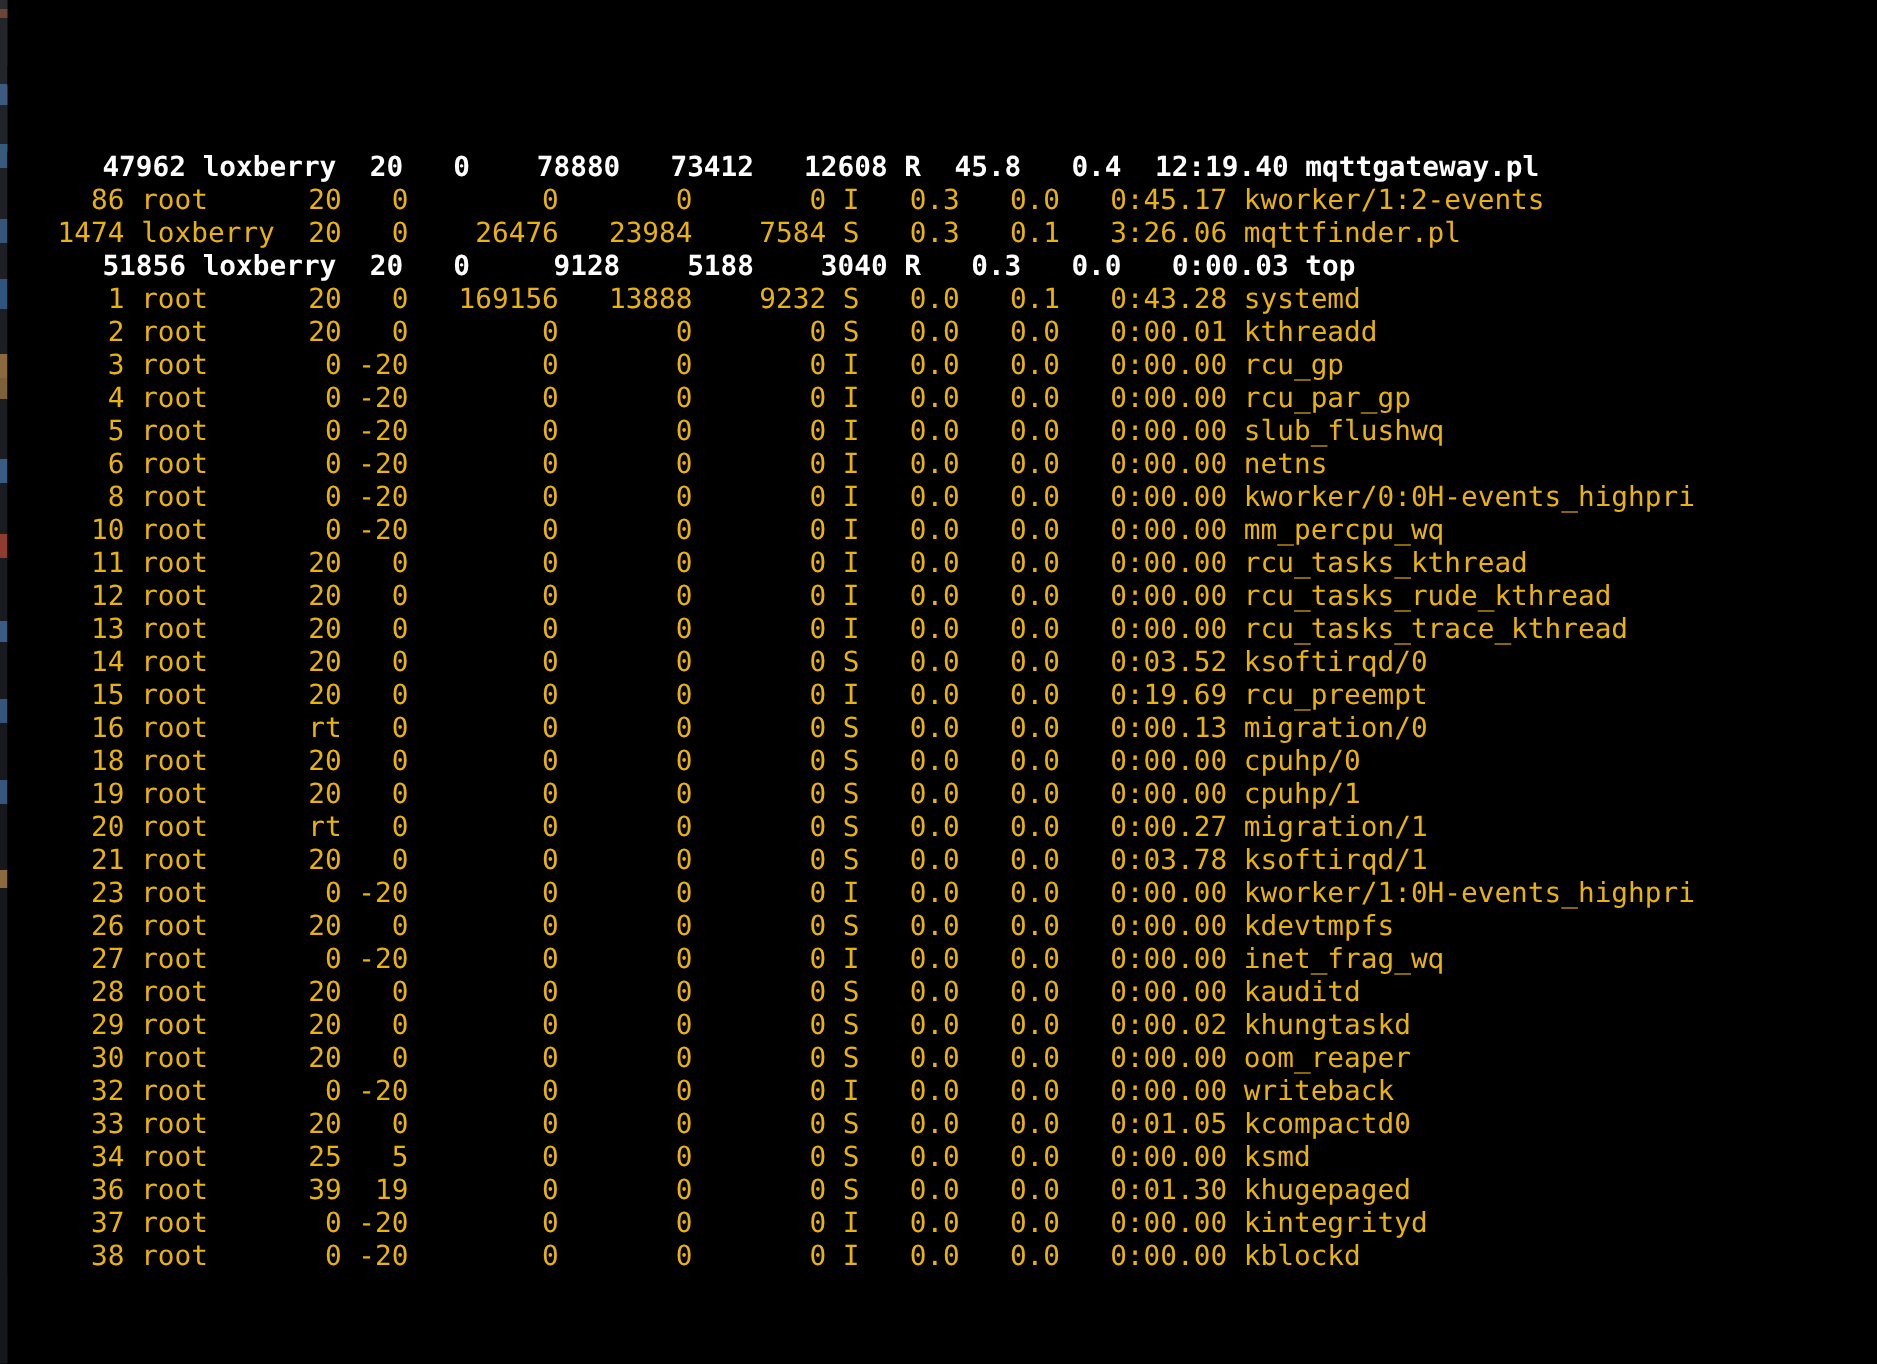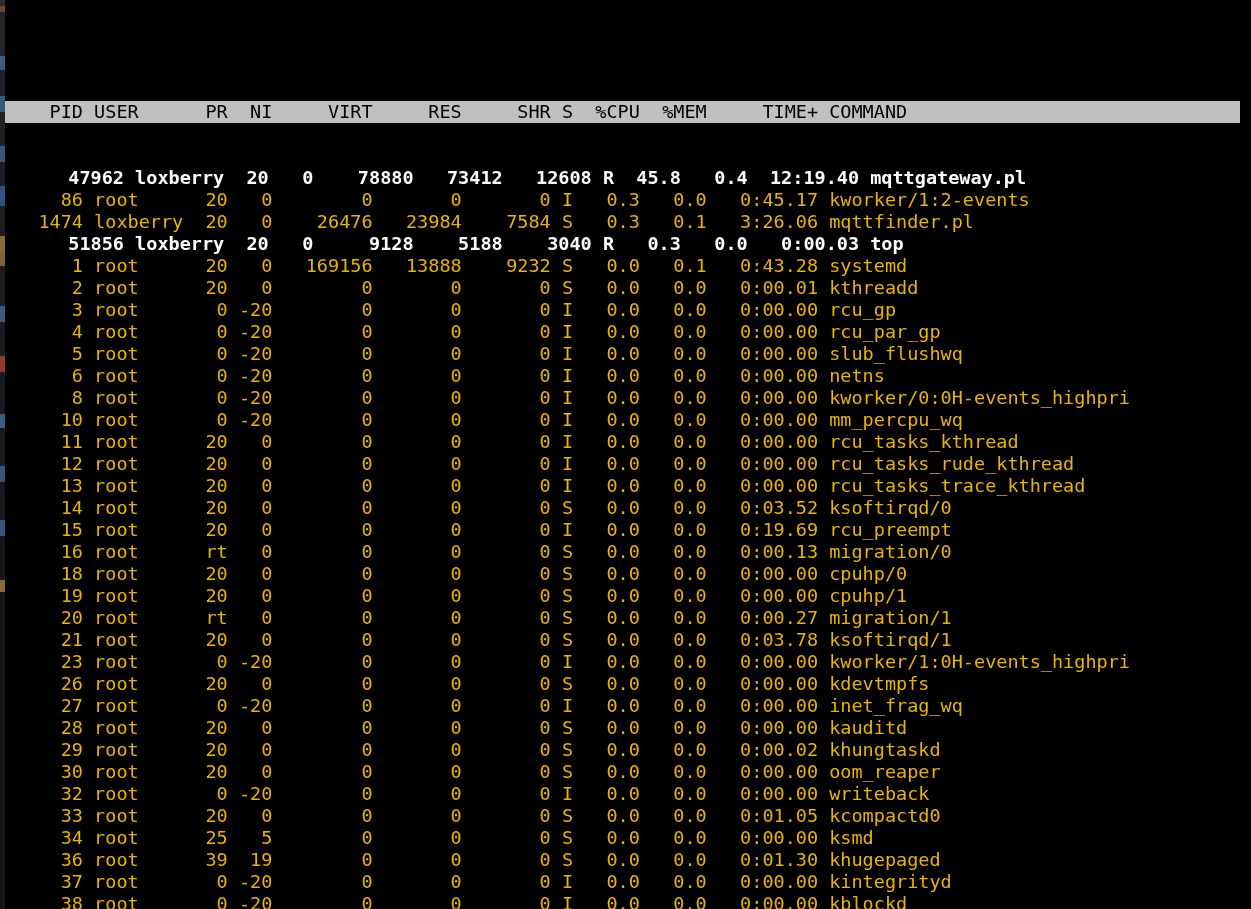--- a/index.html
+++ b/index.html
@@ -103,16 +103,15 @@
   }
 </style>
 </head>
 <body>
 
 <div id="bg-sliver"></div>
 
 <div id="screen">
   <div class="term">
     <div class="blank-top"></div>
-    <div class="hdr" id="header-row">    PID USER      PR  NI     VIRT     RES     SHR S  %CPU  %MEM     TIME+ COMMAND                             </div>
     <div id="rows-container"><div class="row bold">  47962 loxberry  20   0    78880   73412   12608 R  45.8   0.4  12:19.40 mqttgateway.pl</div><div class="row">     86 root      20   0        0       0       0 I   0.3   0.0   0:45.17 kworker/1:2-events</div><div class="row">   1474 loxberry  20   0    26476   23984    7584 S   0.3   0.1   3:26.06 mqttfinder.pl</div><div class="row bold">  51856 loxberry  20   0     9128    5188    3040 R   0.3   0.0   0:00.03 top</div><div class="row">      1 root      20   0   169156   13888    9232 S   0.0   0.1   0:43.28 systemd</div><div class="row">      2 root      20   0        0       0       0 S   0.0   0.0   0:00.01 kthreadd</div><div class="row">      3 root       0 -20        0       0       0 I   0.0   0.0   0:00.00 rcu_gp</div><div class="row">      4 root       0 -20        0       0       0 I   0.0   0.0   0:00.00 rcu_par_gp</div><div class="row">      5 root       0 -20        0       0       0 I   0.0   0.0   0:00.00 slub_flushwq</div><div class="row">      6 root       0 -20        0       0       0 I   0.0   0.0   0:00.00 netns</div><div class="row">      8 root       0 -20        0       0       0 I   0.0   0.0   0:00.00 kworker/0:0H-events_highpri</div><div class="row">     10 root       0 -20        0       0       0 I   0.0   0.0   0:00.00 mm_percpu_wq</div><div class="row">     11 root      20   0        0       0       0 I   0.0   0.0   0:00.00 rcu_tasks_kthread</div><div class="row">     12 root      20   0        0       0       0 I   0.0   0.0   0:00.00 rcu_tasks_rude_kthread</div><div class="row">     13 root      20   0        0       0       0 I   0.0   0.0   0:00.00 rcu_tasks_trace_kthread</div><div class="row">     14 root      20   0        0       0       0 S   0.0   0.0   0:03.52 ksoftirqd/0</div><div class="row">     15 root      20   0        0       0       0 I   0.0   0.0   0:19.69 rcu_preempt</div><div class="row">     16 root      rt   0        0       0       0 S   0.0   0.0   0:00.13 migration/0</div><div class="row">     18 root      20   0        0       0       0 S   0.0   0.0   0:00.00 cpuhp/0</div><div class="row">     19 root      20   0        0       0       0 S   0.0   0.0   0:00.00 cpuhp/1</div><div class="row">     20 root      rt   0        0       0       0 S   0.0   0.0   0:00.27 migration/1</div><div class="row">     21 root      20   0        0       0       0 S   0.0   0.0   0:03.78 ksoftirqd/1</div><div class="row">     23 root       0 -20        0       0       0 I   0.0   0.0   0:00.00 kworker/1:0H-events_highpri</div><div class="row">     26 root      20   0        0       0       0 S   0.0   0.0   0:00.00 kdevtmpfs</div><div class="row">     27 root       0 -20        0       0       0 I   0.0   0.0   0:00.00 inet_frag_wq</div><div class="row">     28 root      20   0        0       0       0 S   0.0   0.0   0:00.00 kauditd</div><div class="row">     29 root      20   0        0       0       0 S   0.0   0.0   0:00.02 khungtaskd</div><div class="row">     30 root      20   0        0       0       0 S   0.0   0.0   0:00.00 oom_reaper</div><div class="row">     32 root       0 -20        0       0       0 I   0.0   0.0   0:00.00 writeback</div><div class="row">     33 root      20   0        0       0       0 S   0.0   0.0   0:01.05 kcompactd0</div><div class="row">     34 root      25   5        0       0       0 S   0.0   0.0   0:00.00 ksmd</div><div class="row">     36 root      39  19        0       0       0 S   0.0   0.0   0:01.30 khugepaged</div><div class="row">     37 root       0 -20        0       0       0 I   0.0   0.0   0:00.00 kintegrityd</div><div class="row">     38 root       0 -20        0       0       0 I   0.0   0.0   0:00.00 kblockd</div></div>
   </div>
 </div>
 
 </body></html>

